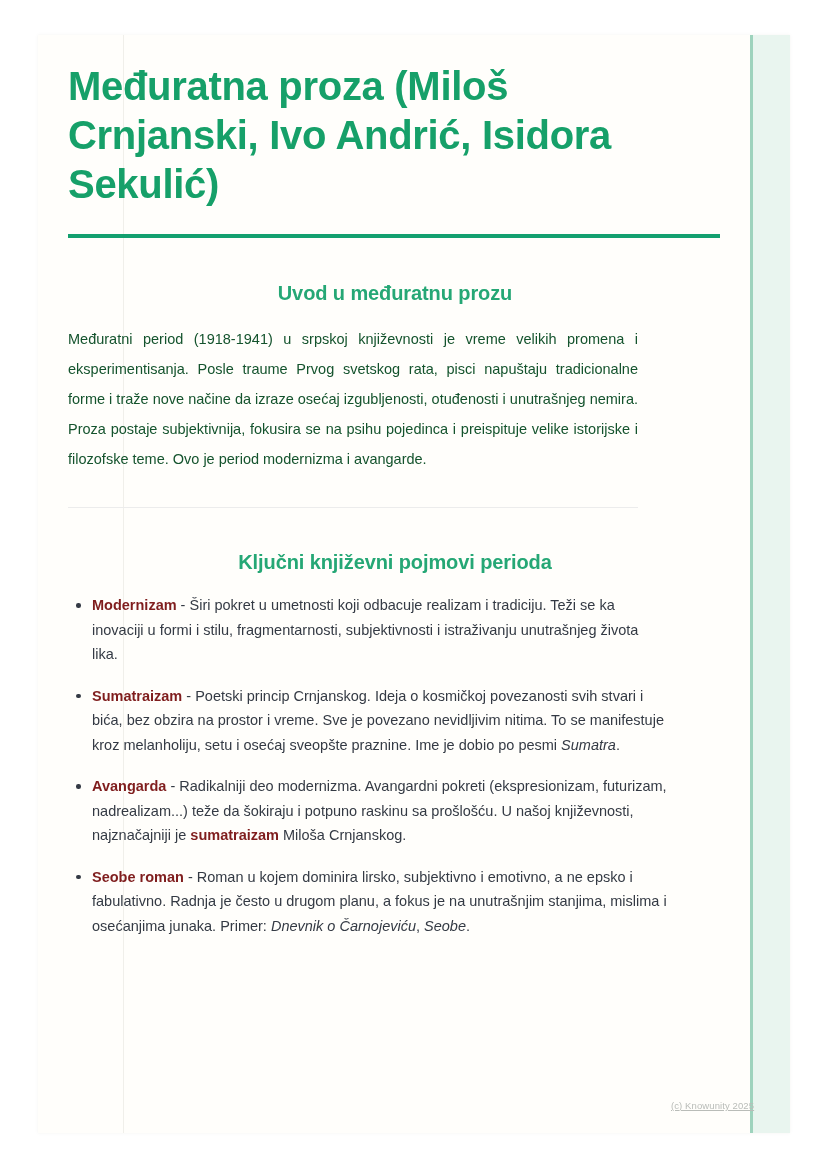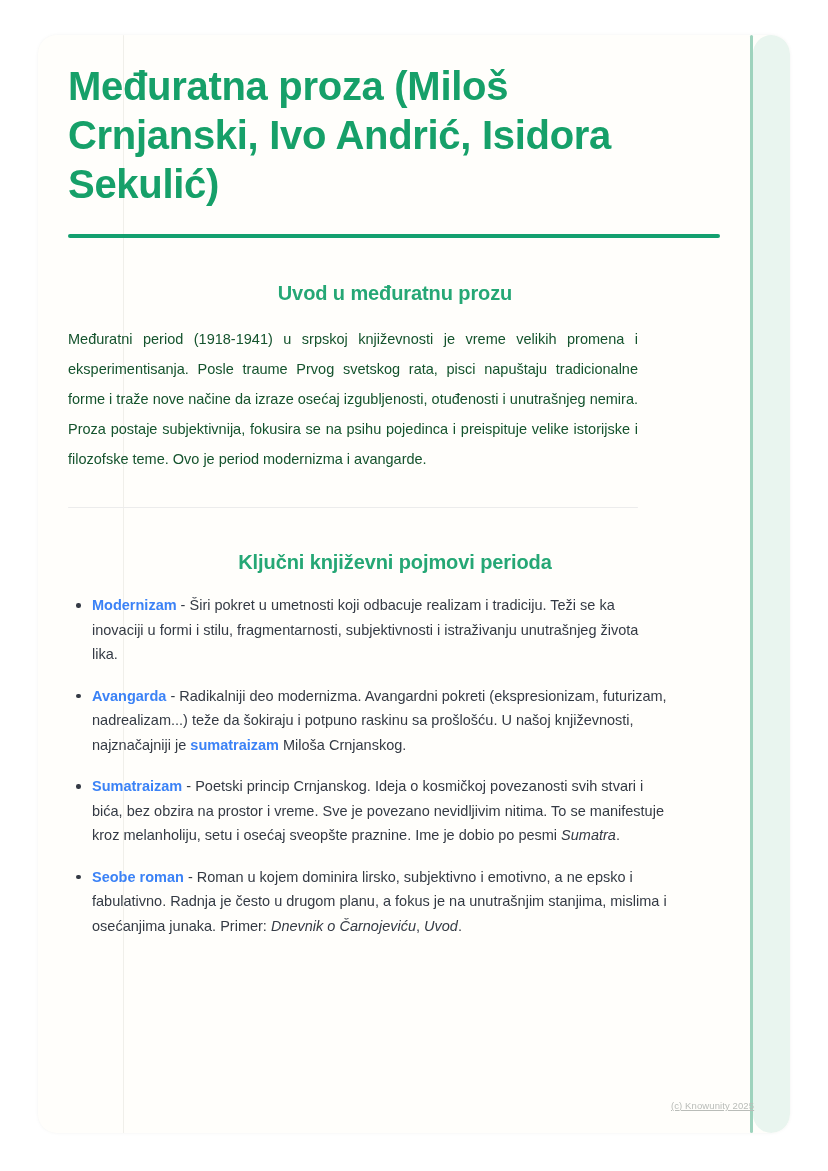--- a/index.html
+++ b/index.html
@@ -1,16 +1,16 @@
 <!DOCTYPE html>
 <html lang="sr"><head>
 <meta charset="utf-8">
 <title>Međuratna proza</title>
 <style>
-  * { box-sizing: border-box; border-radius: 19px; }
+  * { box-sizing: border-box; }
   html, body {
     margin: 0; padding: 0;
     width: 828px; height: 1171px;
     background: #ffffff;
     font-family: "Liberation Sans", "DejaVu Sans", sans-serif;
     overflow: hidden;
   }
 
   #viewport {
     position: relative;
@@ -135,21 +135,21 @@
   ul.terms > li::before {
     content: "";
     position: absolute;
     left: 8px;
     top: 10px;
     width: 4.5px;
     height: 4.5px;
     border-radius: 50%;
     background: #343a44;
   }
-  ul.terms b { font-weight: 700; color: #3b82f6; }
+  ul.terms b { font-weight: 700; color: #7f1d1d; }
   ul.terms i { font-style: italic; }
 
   
   .watermark {
     position: absolute;
     left: 633px;
     top: 1065px;
     font-size: 9.5px;
     color: #b9bcb8;
     letter-spacing: 0.1px;
@@ -184,29 +184,29 @@
 
       <h2 class="section-heading sec-2">Ključni književni pojmovi perioda</h2>
 
       <ul class="terms">
 
         <li>
           <b>Modernizam</b><span> - </span><span>Širi pokret u umetnosti koji odbacuje realizam i tradiciju. Teži se ka inovaciji u formi i stilu, fragmentarnosti, subjektivnosti i istraživanju unutrašnjeg života lika.</span>
         </li>
 
         <li>
+          <b>Sumatraizam</b><span> - </span><span>Poetski princip Crnjanskog. Ideja o kosmičkoj povezanosti svih stvari i bića, bez obzira na prostor i vreme. Sve je povezano nevidljivim nitima. To se manifestuje kroz melanholiju, setu i osećaj sveopšte praznine. Ime je dobio po pesmi </span><i>Sumatra</i><span>.</span>
+        </li>
+
+        <li>
           <b>Avangarda</b><span> - </span><span>Radikalniji deo modernizma. Avangardni pokreti (ekspresionizam, futurizam, nadrealizam...) teže da šokiraju i potpuno raskinu sa prošlošću. U našoj književnosti, najznačajniji je </span><b>sumatraizam</b><span> Miloša Crnjanskog.</span>
         </li>
 
         <li>
-          <b>Sumatraizam</b><span> - </span><span>Poetski princip Crnjanskog. Ideja o kosmičkoj povezanosti svih stvari i bića, bez obzira na prostor i vreme. Sve je povezano nevidljivim nitima. To se manifestuje kroz melanholiju, setu i osećaj sveopšte praznine. Ime je dobio po pesmi </span><i>Sumatra</i><span>.</span>
-        </li>
-
-        <li>
-          <b>Seobe roman</b><span> - </span><span>Roman u kojem dominira lirsko, subjektivno i emotivno, a ne epsko i fabulativno. Radnja je često u drugom planu, a fokus je na unutrašnjim stanjima, mislima i osećanjima junaka. Primer: </span><i>Dnevnik o Čarnojeviću</i><span>, </span><i>Uvod</i><span>.</span>
+          <b>Seobe roman</b><span> - </span><span>Roman u kojem dominira lirsko, subjektivno i emotivno, a ne epsko i fabulativno. Radnja je često u drugom planu, a fokus je na unutrašnjim stanjima, mislima i osećanjima junaka. Primer: </span><i>Dnevnik o Čarnojeviću</i><span>, </span><i>Seobe</i><span>.</span>
         </li>
 
 
 
       </ul>
 
     </div>
 
     <div class="watermark">(c) Knowunity 2025</div>
 

